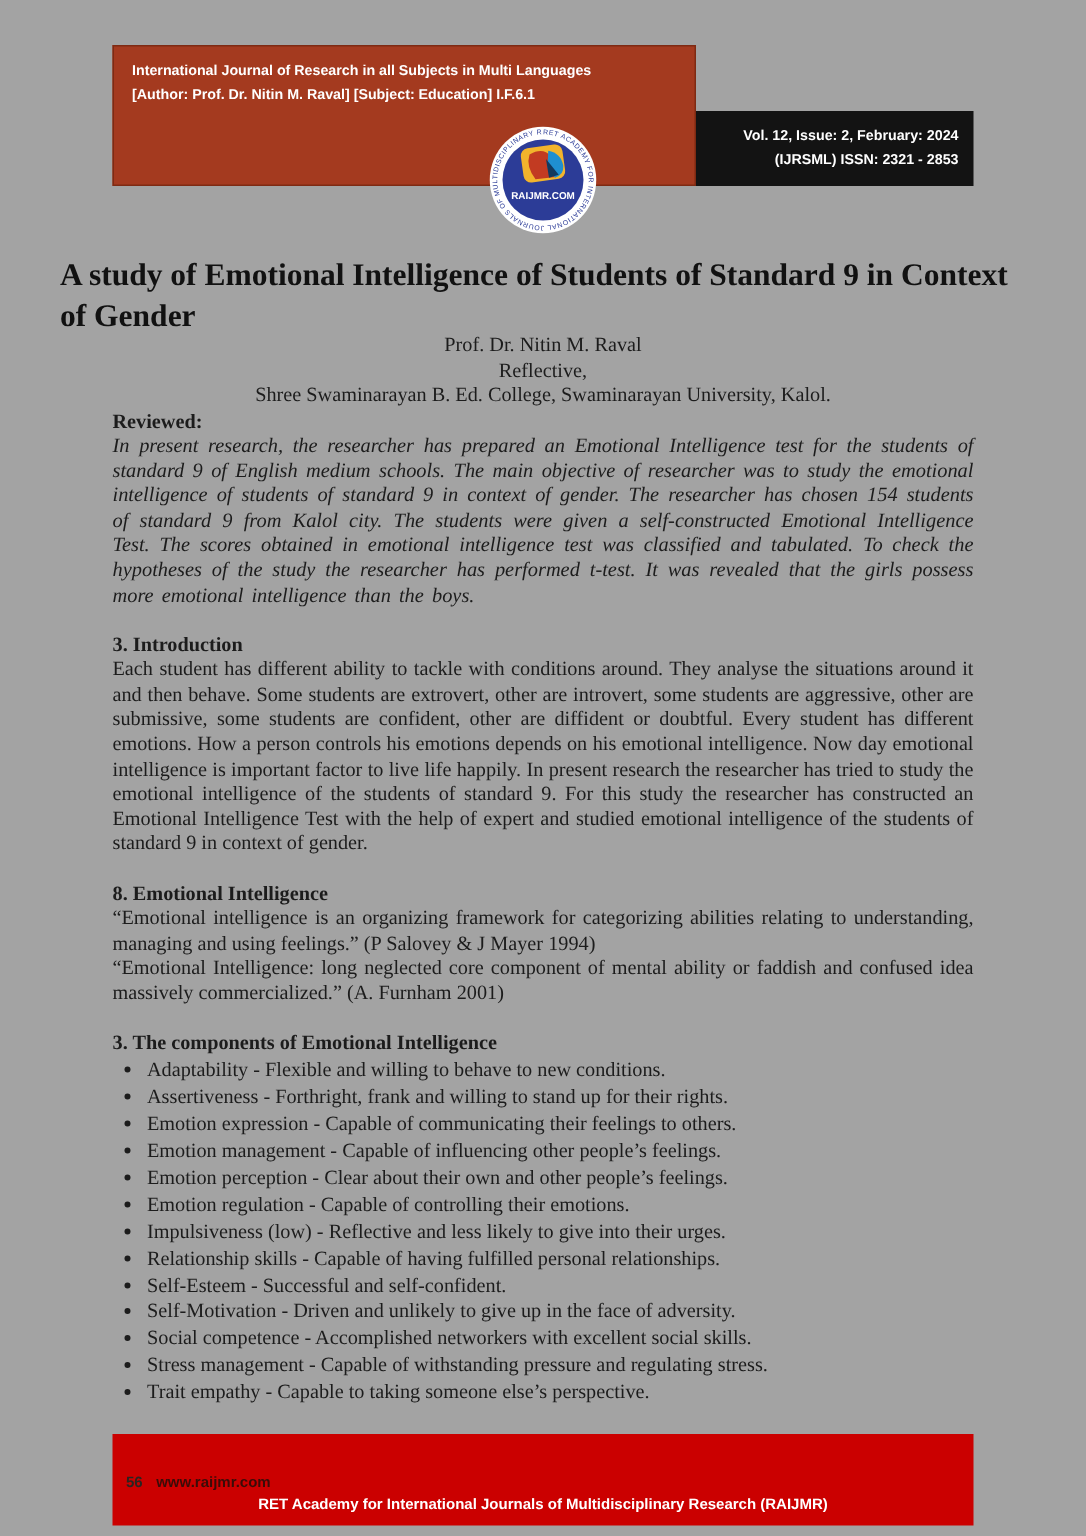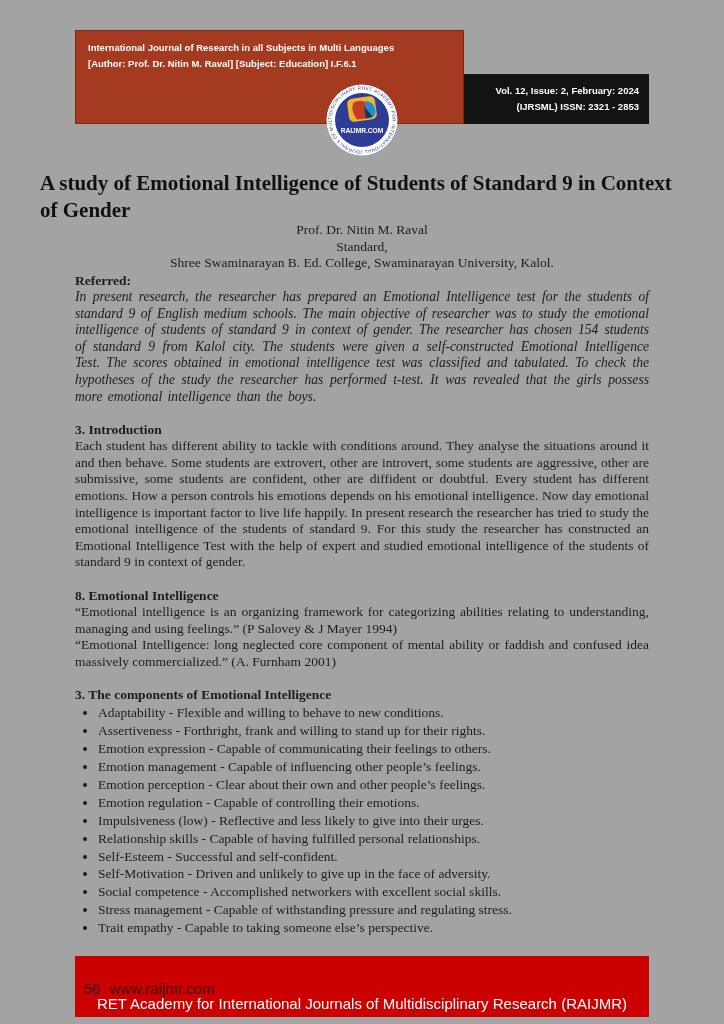--- a/index.html
+++ b/index.html
@@ -97,22 +97,22 @@
     font-size: 13.5px;
     line-height: 17.9px;
   }
   
   .footer {
     position: absolute;
     top: 956px; left: 75px; right: 75px;
     background: #CB0000;
     padding: 5px 9px 6px 9px;
     font-family: "Liberation Sans", sans-serif;
-    font-weight: normal;
-    font-size: 15px;
+    font-weight: bold;
+    font-size: 10px;
     color: #ffffff;
     line-height: 15px;
   }
   .footer-line1 { display: flex; align-items: baseline; }
   .footer-page-number { color: #2b2420; margin-right: 9px; }
   .footer-journal { flex: 1; }
   .footer-website { color: #3a0c08; margin-top: 20px; }
   .footer-line2 { text-align: center; }
 </style>
 </head>
@@ -146,28 +146,28 @@
       <path d="M39.5 16.5 q8.5 1.5 10 10 q0.5 6 -5.5 8 l-5 -7 z" fill="#1F8FD0"></path>
       <path d="M38 22 l8.5 10.5 -6.5 2 z" fill="#123a5e"></path>
       <text x="36" y="48.5" text-anchor="middle" font-size="6.6" font-weight="bold" fill="#ffffff" font-family="Liberation Sans, sans-serif">RAIJMR.COM</text>
     </svg>
   </div>
 
   <h1 class="title">A study of Emotional Intelligence of Students of Standard 9 in Context of Gender</h1>
 
   <div class="author">
     <div>Prof. Dr. Nitin M. Raval</div>
-    <div>Standard,</div>
+    <div>Reflective,</div>
     <div>Shree Swaminarayan B. Ed. College, Swaminarayan University, Kalol.</div>
   </div>
 
   <div class="content">
 
     <div>
-      <div class="abstract-heading">Referred:</div>
+      <div class="abstract-heading">Reviewed:</div>
       <div class="abstract-text">In present research, the researcher has prepared an Emotional Intelligence test for the students of standard 9 of English medium schools. The main objective of researcher was to study the emotional intelligence of students of standard 9 in context of gender. The researcher has chosen 154 students of standard 9 from Kalol city. The students were given a self-constructed Emotional Intelligence Test. The scores obtained in emotional intelligence test was classified and tabulated. To check the hypotheses of the study the researcher has performed t-test. It was revealed that the girls possess more emotional intelligence than the boys.</div>
     </div>
 
     <div>
       <h2 class="section-heading">3. Introduction</h2>
       <p class="para">Each student has different ability to tackle with conditions around. They analyse the situations around it and then behave. Some students are extrovert, other are introvert, some students are aggressive, other are submissive, some students are confident, other are diffident or doubtful. Every student has different emotions. How a person controls his emotions depends on his emotional intelligence. Now day emotional intelligence is important factor to live life happily. In present research the researcher has tried to study the emotional intelligence of the students of standard 9. For this study the researcher has constructed an Emotional Intelligence Test with the help of expert and studied emotional intelligence of the students of standard 9 in context of gender.</p>
     </div>
 
     <div>
       <h2 class="section-heading">8. Emotional Intelligence</h2>

